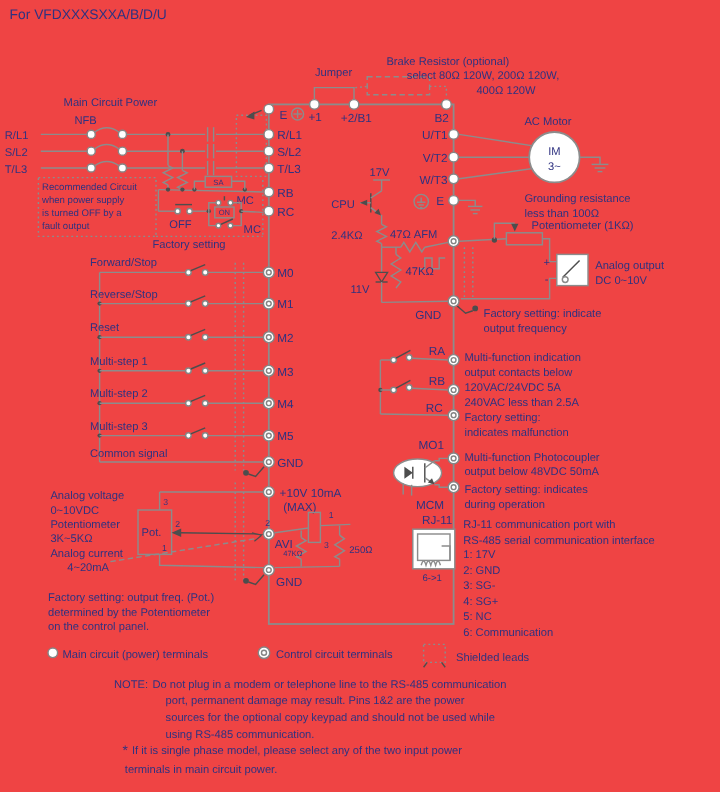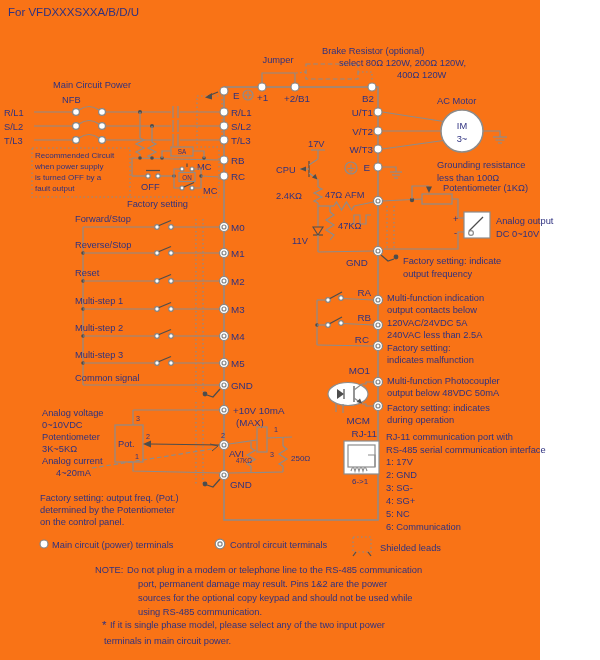--- a/index.html
+++ b/index.html
@@ -1,16 +1,16 @@
 <!DOCTYPE html>
 <html><head>
 <meta charset="utf-8">
 <style>
   html,body{margin:0;padding:0;background:#ffffff;}
-  .stage{width:540px;height:660px;position:relative;background:#f97316;}
+  .stage{width:600px;height:660px;position:relative;background:#ef4444;}
   svg{display:block;}
   text{font-family:"Liberation Sans", sans-serif; fill:#2f3280;}
   .tx{font-size:9.3px;}
   .tx10{font-size:9.8px;}
   .tx8{font-size:8px;}
   .tx7{font-size:7.2px;}
   .tx65{font-size:6.3px;}
   .title{font-size:11.5px;}
   .mid{text-anchor:middle;}
   .end{text-anchor:end;}

